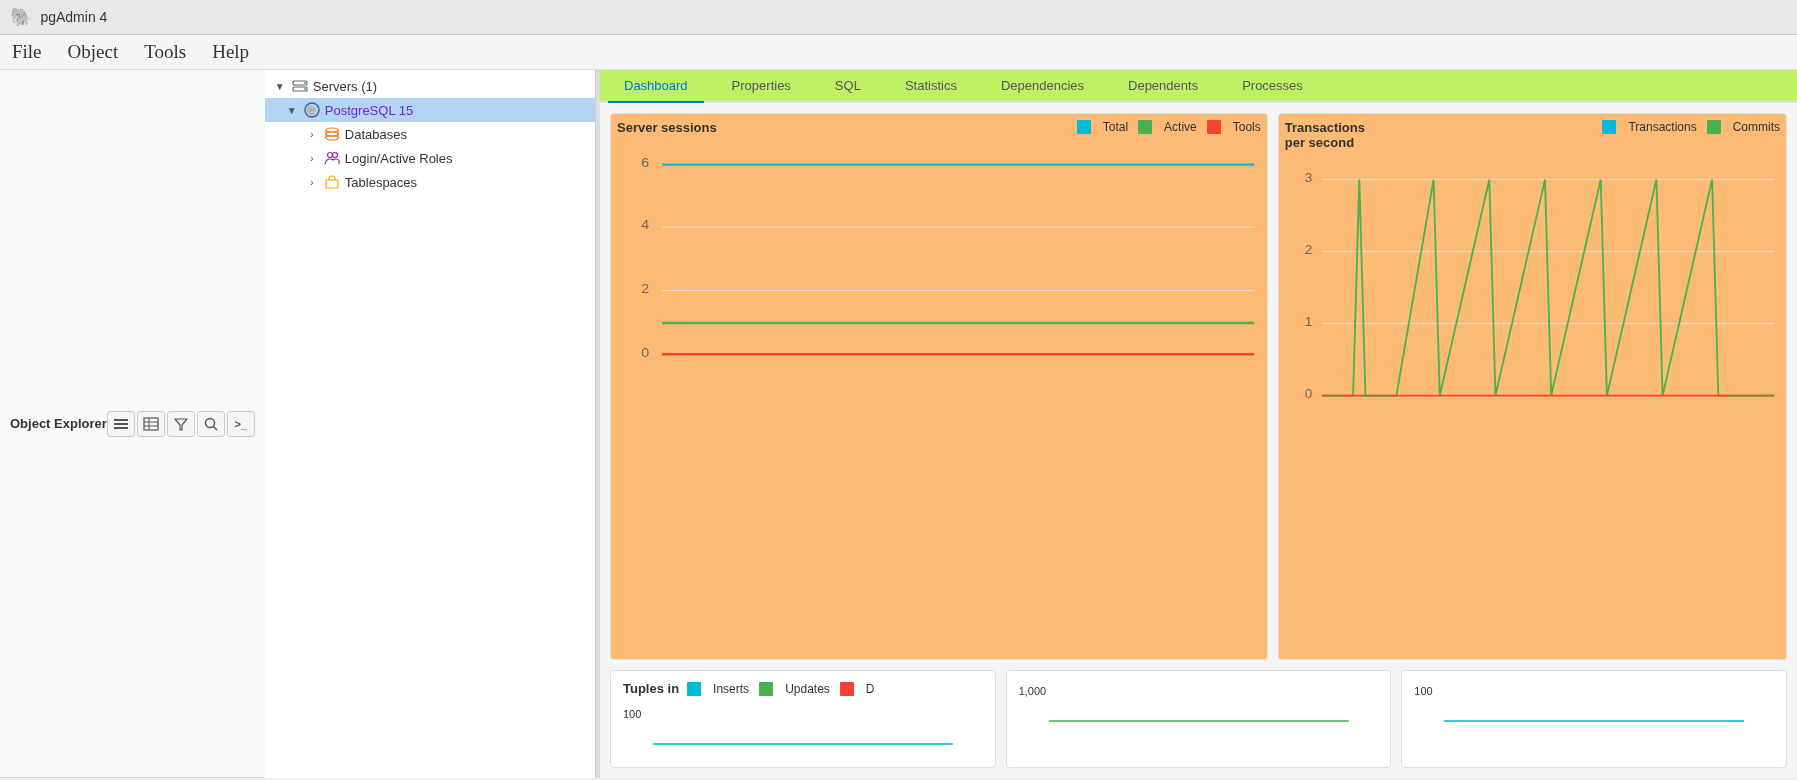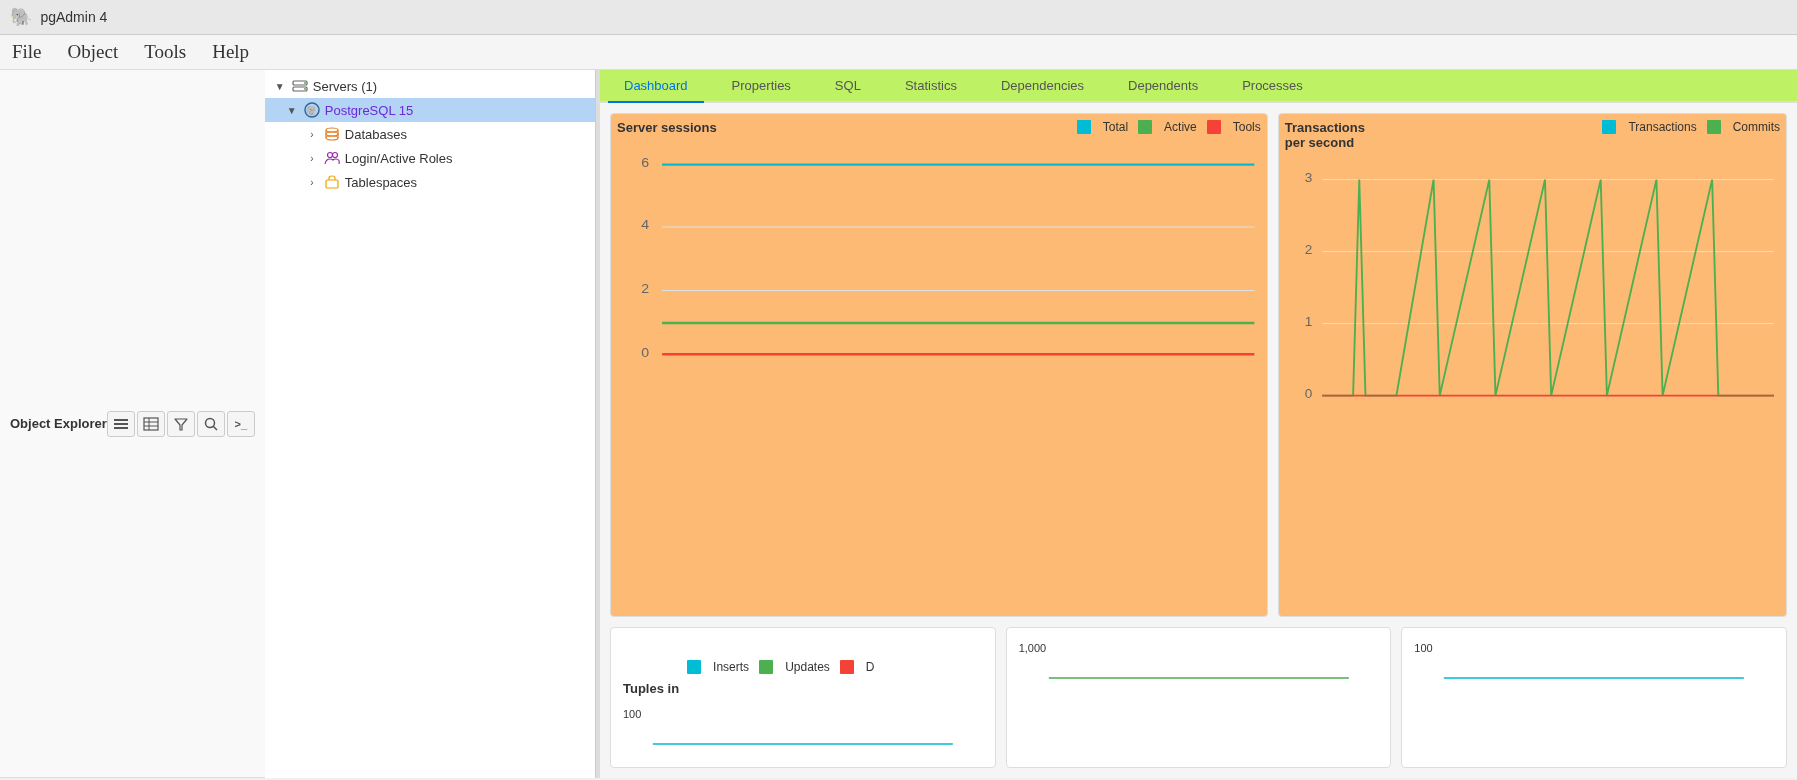--- a/index.html
+++ b/index.html
@@ -212,21 +212,20 @@
       display: flex;
       align-items: center;
       gap: 8px;
       flex-wrap: wrap;
       margin-bottom: 8px;
     }
 
     .bottom-panel-title {
       font-weight: 700;
       font-size: 13px;
-      margin-top: 43px;
     }
 
     .bottom-value {
       font-size: 11px;
       padding: 4px 0;
     }
 
     
     .sidebar-divider {
       width: 4px;

